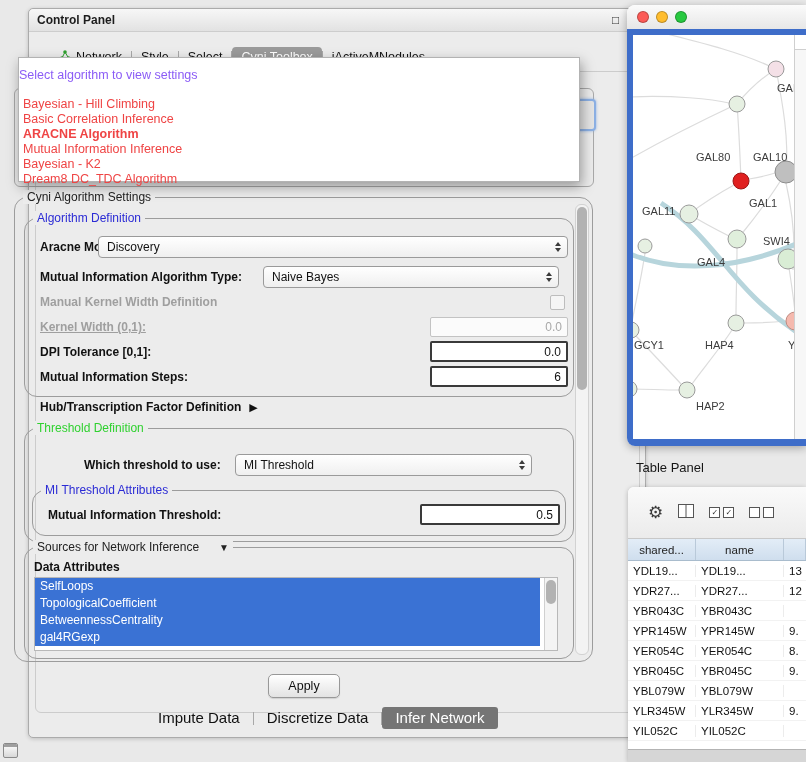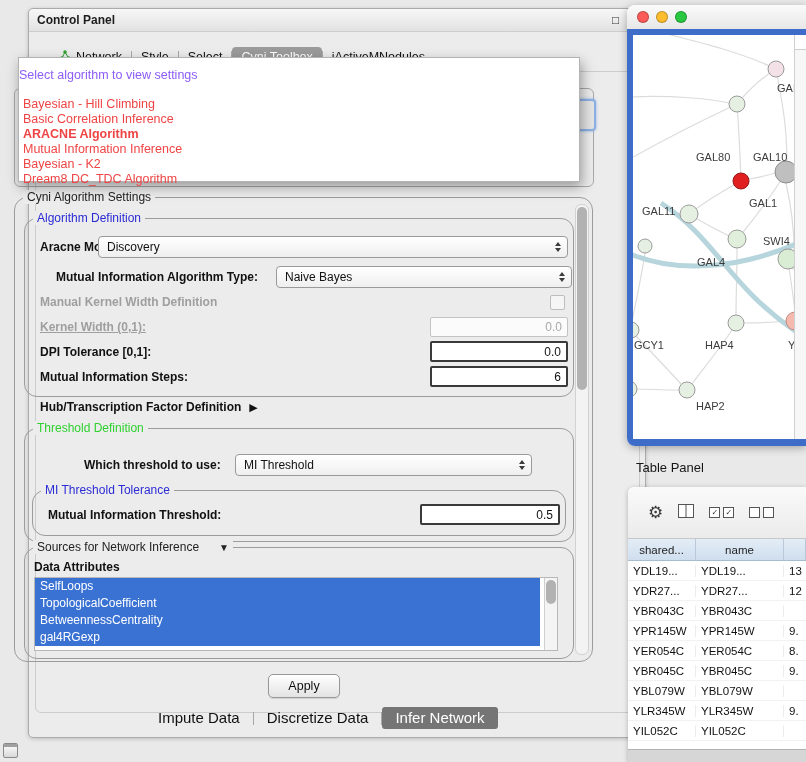--- a/index.html
+++ b/index.html
@@ -191,22 +191,22 @@
     <span class="gtitle blue">Algorithm Definition</span>
   </div>
   <span class="lbl" style="left:40px;top:240px;">Aracne Mode:</span>
   <div class="combo" style="left:98px;top:236px;width:470px;">
     <span class="cval">Discovery</span>
     <span class="arr">
         <i class="up"></i>
         <i class="dn"></i>
       </span>
   </div>
-  <span class="lbl" style="left:56px;top:270px;">Mutual Information Algorithm Type:</span>
-  <div class="combo" style="left:276px;top:266px;width:296px;">
+  <span class="lbl" style="left:40px;top:270px;">Mutual Information Algorithm Type:</span>
+  <div class="combo" style="left:263px;top:266px;width:296px;">
     <span class="cval">Naive Bayes</span>
     <span class="arr">
         <i class="up"></i>
         <i class="dn"></i>
       </span>
   </div>
   <span class="lbl disabled" style="left:40px;top:295px;">Manual Kernel Width Definition</span>
   <div class="checkbox" style="left:550px;top:295px;"></div>
   <span class="lbl disabled" style="left:40px;top:320px;text-decoration:underline;">Kernel Width (0,1):</span>
   <div class="tfield disabled" style="left:430px;top:317px;width:138px;height:20px;">
@@ -231,21 +231,21 @@
   </div>
   <span class="lbl" style="left:84px;top:458px;">Which threshold to use:</span>
   <div class="combo" style="left:235px;top:454px;width:297px;">
     <span class="cval">MI Threshold</span>
     <span class="arr">
         <i class="up"></i>
         <i class="dn"></i>
       </span>
   </div>
   <div class="group" style="left:32px;top:490px;width:532px;height:44px;">
-    <span class="gtitle blue">MI Threshold Tolerance</span>
+    <span class="gtitle blue">MI Threshold Attributes</span>
   </div>
   <span class="lbl" style="left:48px;top:508px;">Mutual Information Threshold:</span>
   <div class="tfield" style="left:420px;top:504px;width:140px;height:21px;">
     <span>0.5</span>
   </div>
 
   <div class="group" style="left:24px;top:547px;width:548px;height:110px;">
     <span class="gtitle" style="display:flex;gap:20px;align-items:center;">
       <span>Sources for Network Inference</span>
       <span style="font-size:10px;">▼</span>

